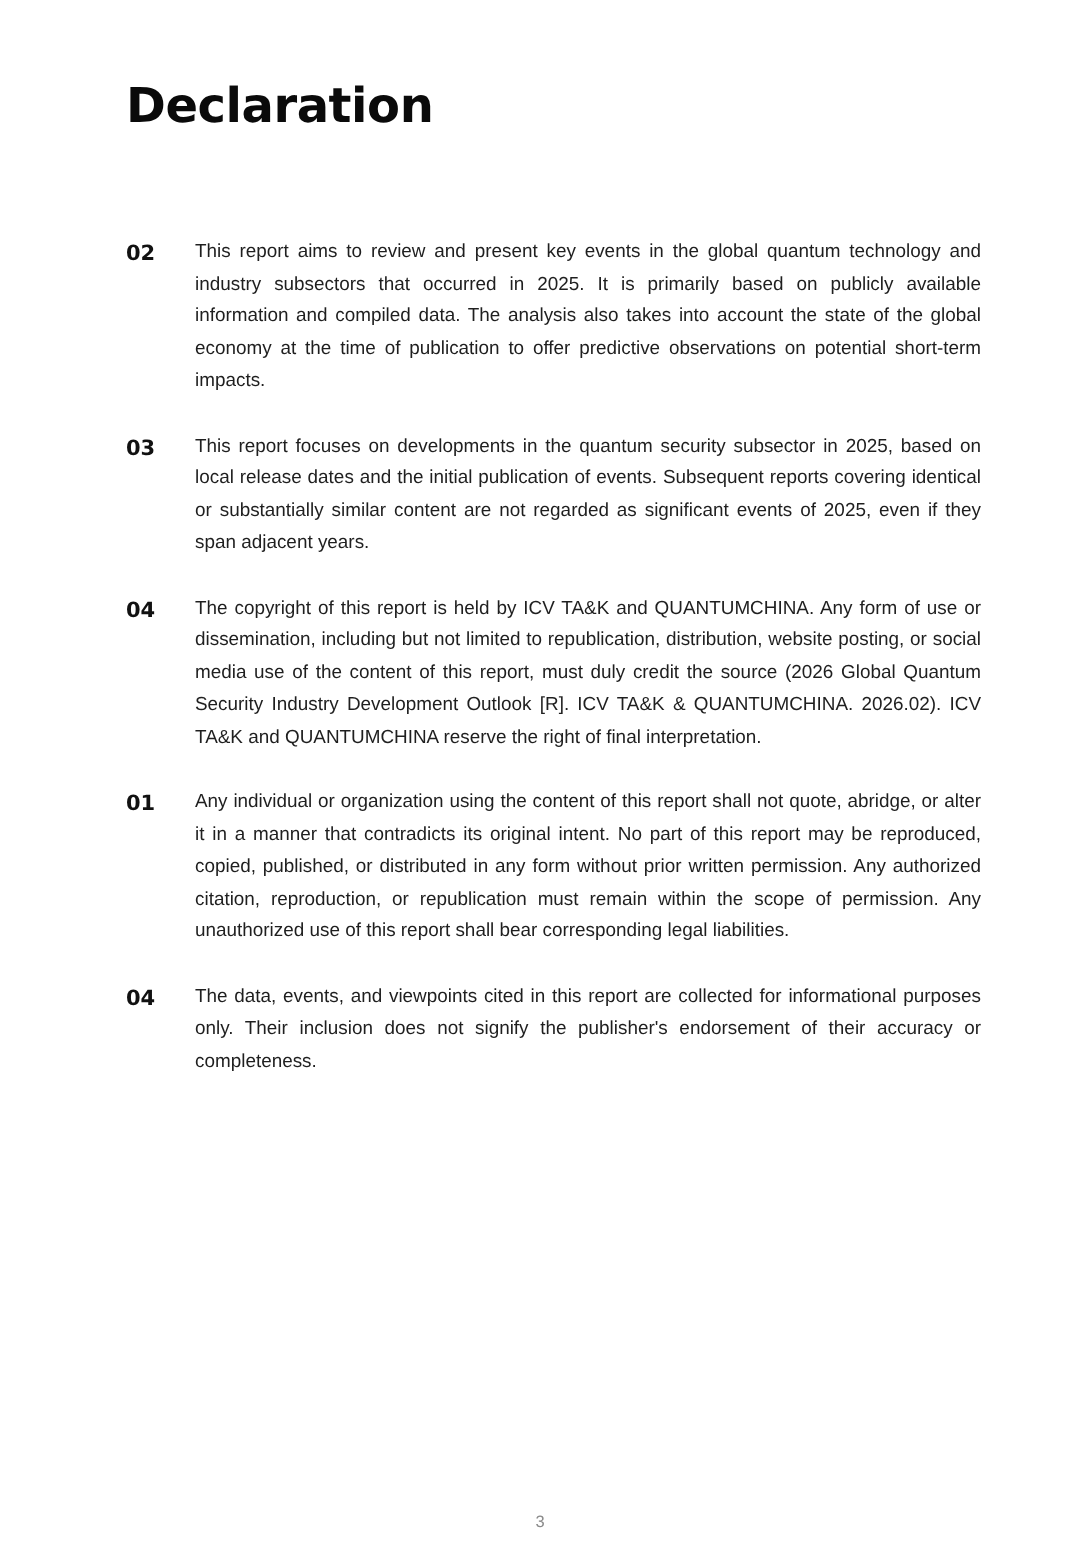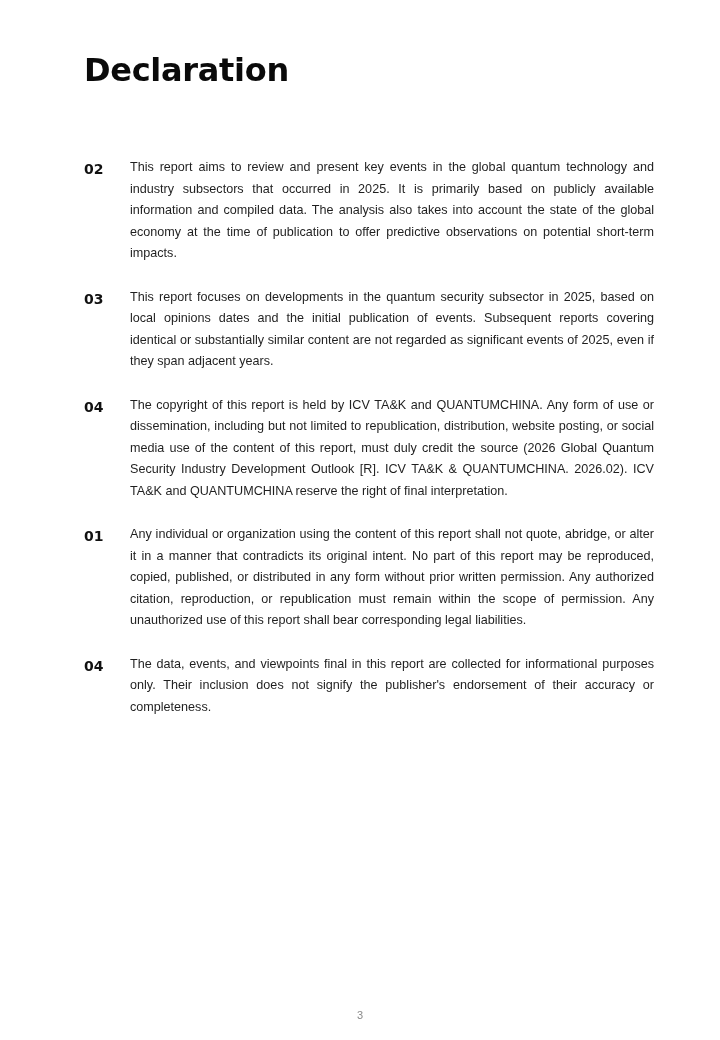--- a/index.html
+++ b/index.html
@@ -72,29 +72,29 @@
 
 <h1 class="page-title">Declaration</h1>
 
 <div class="items">
   <div class="item">
     <div class="item-num">02</div>
     <p class="item-text">This report aims to review and present key events in the global quantum technology and industry subsectors that occurred in 2025. It is primarily based on publicly available information and compiled data. The analysis also takes into account the state of the global economy at the time of publication to offer predictive observations on potential short-term impacts.</p>
   </div>
   <div class="item">
     <div class="item-num">03</div>
-    <p class="item-text">This report focuses on developments in the quantum security subsector in 2025, based on local opinions dates and the initial publication of events. Subsequent reports covering identical or substantially similar content are not regarded as significant events of 2025, even if they span adjacent years.</p>
+    <p class="item-text">This report focuses on developments in the quantum security subsector in 2025, based on local release dates and the initial publication of events. Subsequent reports covering identical or substantially similar content are not regarded as significant events of 2025, even if they span adjacent years.</p>
   </div>
   <div class="item">
     <div class="item-num">04</div>
     <p class="item-text">The copyright of this report is held by ICV TA&amp;K and QUANTUMCHINA. Any form of use or dissemination, including but not limited to republication, distribution, website posting, or social media use of the content of this report, must duly credit the source (2026 Global Quantum Security Industry Development Outlook [R]. ICV TA&amp;K &amp; QUANTUMCHINA. 2026.02). ICV TA&amp;K and QUANTUMCHINA reserve the right of final interpretation.</p>
   </div>
   <div class="item">
     <div class="item-num">01</div>
     <p class="item-text">Any individual or organization using the content of this report shall not quote, abridge, or alter it in a manner that contradicts its original intent. No part of this report may be reproduced, copied, published, or distributed in any form without prior written permission. Any authorized citation, reproduction, or republication must remain within the scope of permission. Any unauthorized use of this report shall bear corresponding legal liabilities.</p>
   </div>
   <div class="item">
     <div class="item-num">04</div>
-    <p class="item-text">The data, events, and viewpoints final in this report are collected for informational purposes only. Their inclusion does not signify the publisher's endorsement of their accuracy or completeness.</p>
+    <p class="item-text">The data, events, and viewpoints cited in this report are collected for informational purposes only. Their inclusion does not signify the publisher's endorsement of their accuracy or completeness.</p>
   </div>
 </div>
 
 <div class="page-number">3</div>
 
 </body></html>

